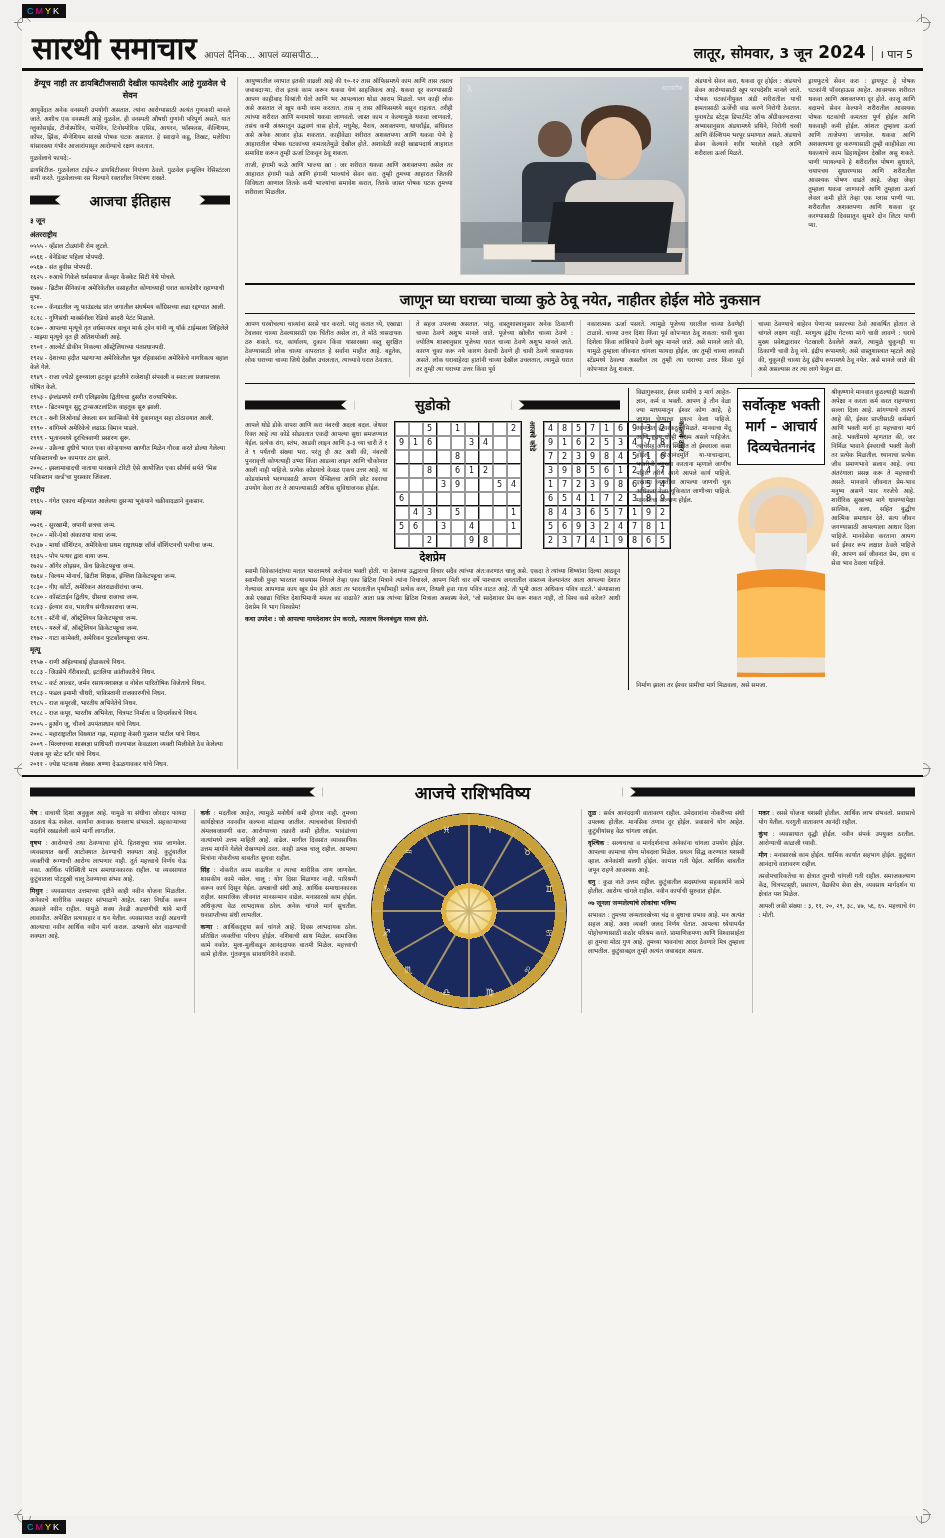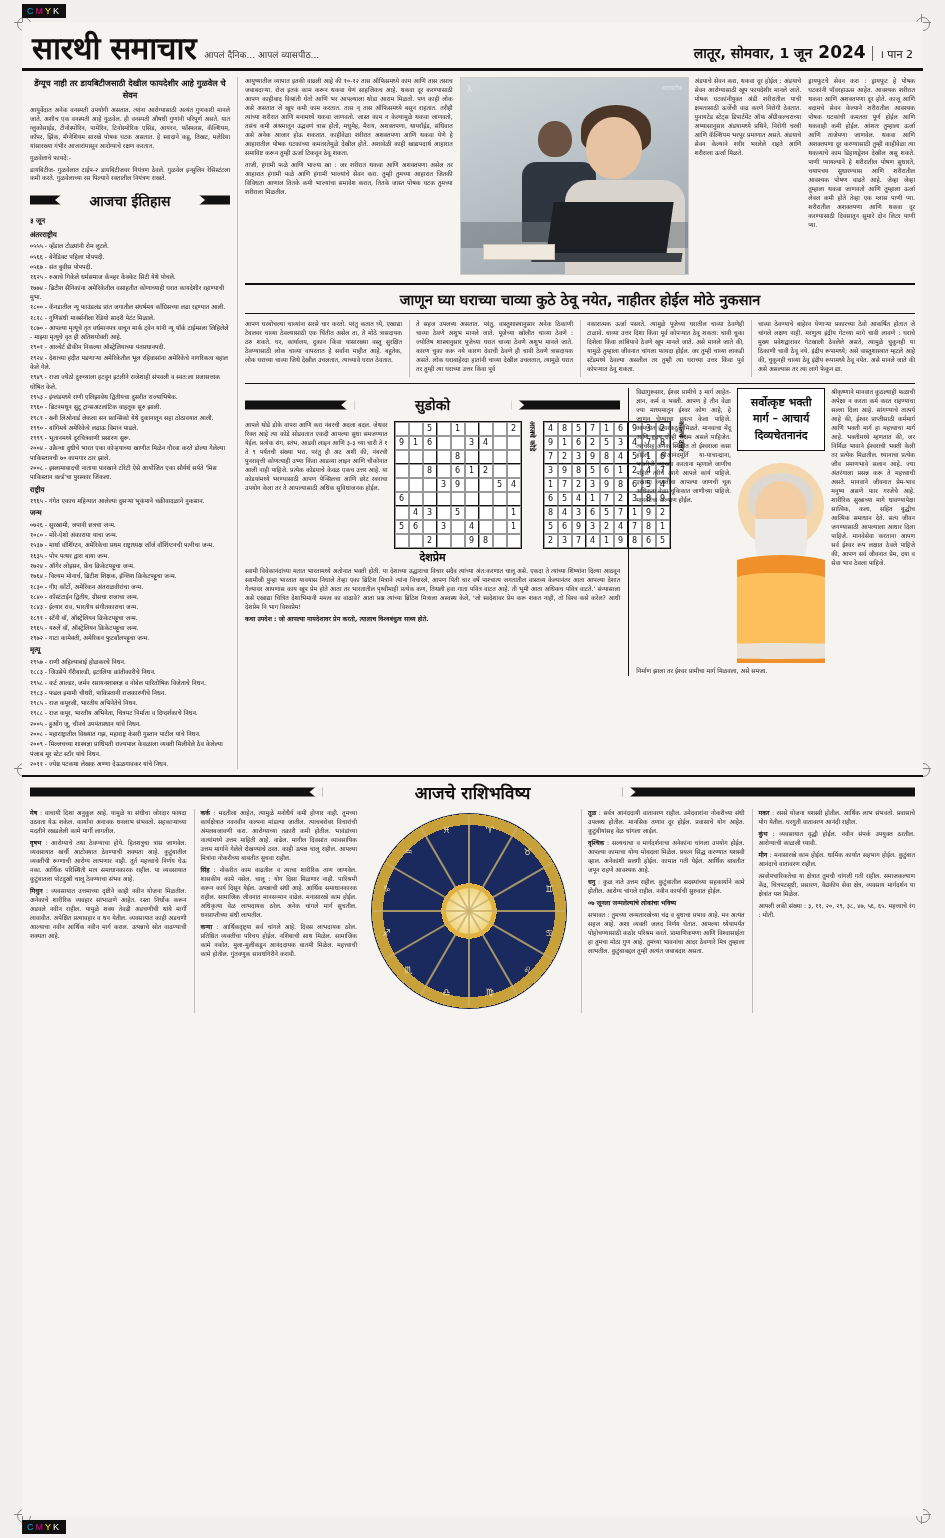--- a/index.html
+++ b/index.html
@@ -66,21 +66,21 @@
 
   
   .sud-grid{display:grid;grid-template-columns:repeat(9,14px);grid-template-rows:repeat(9,14px);border:1.5px solid #111;width:126px;margin:0 auto;}
   .sud-grid div{border:.5px solid #999;font-size:8px;display:flex;align-items:center;justify-content:center;color:#111;background:#fff;}
   .sud-grid div.r3{border-bottom:1.2px solid #111;}
   .sud-grid div.c3{border-right:1.2px solid #111;}
   .sud-two{display:flex;gap:6px;align-items:flex-start;justify-content:center;}
   .sud-label{writing-mode:vertical-rl;font-size:7px;font-weight:bold;color:#111;}
 
   
-  .gurubox{border:1px solid #111;background:#fff;padding:6px 4px;text-align:center;font-size:11px;font-weight:bold;line-height:1.5;color:#111;margin-bottom:4px;}
+  .gurubox{border:1px solid #111;background:#fff;padding:6px 4px;text-align:center;font-size:14px;font-weight:bold;line-height:1.5;color:#111;margin-bottom:4px;}
   .saint{width:100%;height:210px;position:relative;overflow:hidden;}
   .saint .halo{position:absolute;left:50%;top:8px;transform:translateX(-50%);width:86px;height:86px;border-radius:50%;background:#f0a12a;opacity:.35;}
   .saint .head{position:absolute;left:50%;top:26px;transform:translateX(-50%);width:52px;height:58px;border-radius:50%;background:#f3cda4;}
   .saint .hair{position:absolute;left:50%;top:18px;transform:translateX(-50%);width:64px;height:44px;border-radius:50% 50% 20% 20%;background:#ddd8d2;}
   .saint .beard{position:absolute;left:50%;top:64px;transform:translateX(-50%);width:52px;height:52px;border-radius:0 0 50% 50%;background:#eceae6;}
   .saint .robe{position:absolute;left:50%;top:100px;transform:translateX(-50%);width:210px;height:108px;background:#f0902a;border-radius:50% 50% 16px 16px;}
   .saint .robe2{position:absolute;left:50%;top:118px;transform:translateX(-50%);width:150px;height:80px;background:#fdbe5c;border-radius:40% 40% 10px 10px;}
   .saint .base{position:absolute;left:50%;bottom:6px;transform:translateX(-50%);width:250px;height:16px;background:#e8e2d8;border-radius:50%;}
 
   
@@ -122,23 +122,23 @@
   <div class="cmyk" style="left:22px;bottom:4px;"><span class="c">C</span><span class="m">M</span><span class="y">Y</span>K</div>
 
   <div class="sheet">
 
     <div class="masthead">
       <div class="mh-left">
         <div class="mh-title">सारथी समाचार</div>
         <div class="mh-sub">आपलं दैनिक... आपलं व्यासपीठ...</div>
       </div>
       <div class="mh-right">
-        <span>लातूर, सोमवार, 1 जून</span>
+        <span>लातूर, सोमवार, 3 जून</span>
         <span class="yr">2024</span>
-        <span class="pg">। पान 2</span>
+        <span class="pg">। पान 5</span>
       </div>
     </div>
 
     <div class="body-wrap">
 
       <div class="col-left">
         <div class="lead">डेंग्यूच नाही तर डायबिटीजसाठी देखील फायदेशीर आहे गुळवेल चे सेवन</div>
         <div class="tiny">
           <p>आयुर्वेदात अनेक वनस्पती उपयोगी असतात. त्यांना आरोग्यासाठी अत्यंत गुणकारी मानले जाते. अशीच एक वनस्पती आहे गुळवेल. ही वनस्पती औषधी गुणांनी परिपूर्ण असते. यात ग्लुकोसाईड, टीनोस्पोरिन, पामेरिन, टिनोस्पोरिक एसिड, आयरन, फॉस्फरस, कॅल्शियम, कॉपर, झिंक, मॅग्नेशियम सारखे पोषक घटक असतात. हे स्वादाने कडू, तिखट, मलेरिया यांसारख्या गंभीर आजारांपासून आरोग्याचे रक्षण करतात.</p>
           <p>गुळवेलाचे फायदे:-</p>

